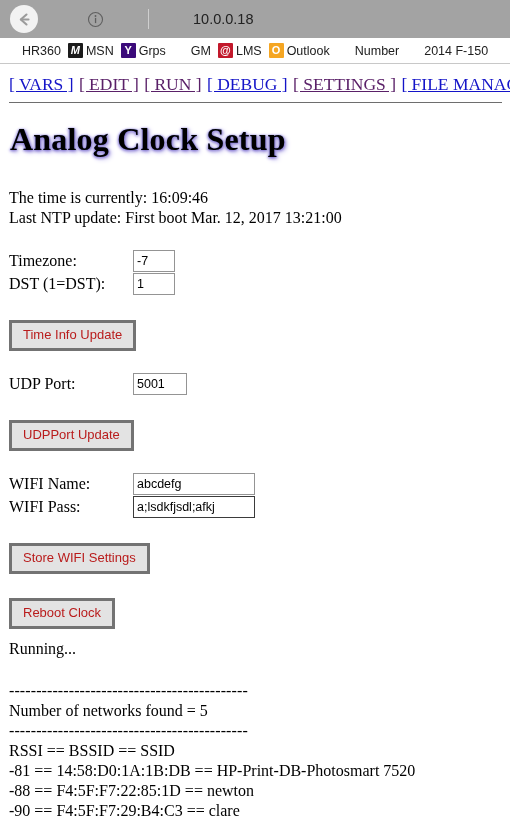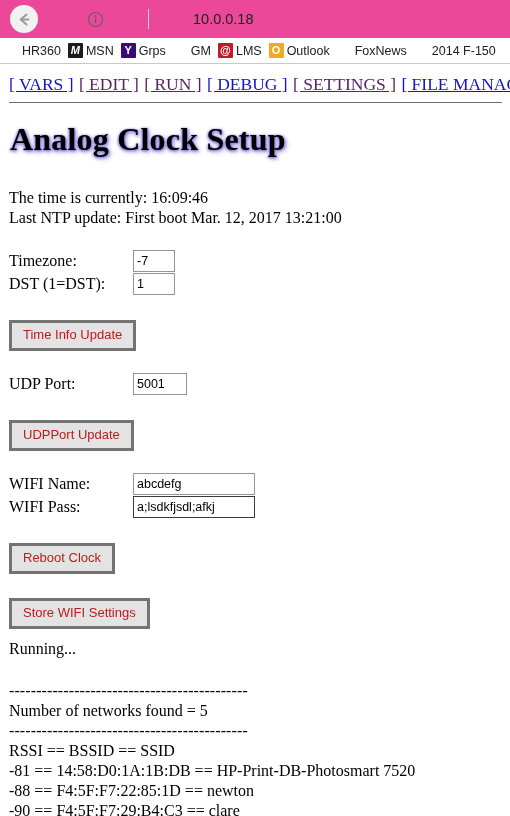--- a/index.html
+++ b/index.html
@@ -15,21 +15,21 @@
   #browser-chrome {
     width: 510px;
     background: #ffffff;
     border-bottom: 1px solid #c8c8c8;
   }
   #toolbar-row {
     height: 38px;
     display: flex;
     align-items: center;
     padding: 0 6px;
-    background: #ec4899;
+    background: #a3a3a3;
     gap: 36px;
   }
   #back-button {
     width: 28px; height: 28px;
     border-radius: 50%;
     background: #f2f2f2;
     display: flex; align-items: center; justify-content: center;
     flex: 0 0 auto;
     margin-left: 4px;
   }
@@ -257,21 +257,21 @@
     <div class="bookmark">
       <span class="bm-icon bm-lms">@</span>
       <span class="bm-label">LMS</span>
     </div>
     <div class="bookmark">
       <span class="bm-icon bm-outlook">O</span>
       <span class="bm-label">Outlook</span>
     </div>
     <div class="bookmark">
       <span class="bm-icon bm-foxnews">//</span>
-      <span class="bm-label">FoxNews</span>
+      <span class="bm-label">Number</span>
     </div>
     <div class="bookmark">
       <span class="bm-icon bm-globe">⊕</span>
       <span class="bm-label">2014 F-150</span>
     </div>
   </div>
 </div>
 
 <div id="page">
 
@@ -324,25 +324,25 @@
       <span class="field-label wifi-label">WIFI Name:</span>
       <input class="txt w-wifi" type="text" value="abcdefg" style="">
     </div>
     <div class="field-row">
       <span class="field-label wifi-label">WIFI Pass:</span>
       <input class="txt w-wifi focused" type="text" value="a;lsdkfjsdl;afkj" style="">
     </div>
   </div>
 
   <div class="btn-row">
+    <button class="gray-btn">Store WIFI Settings</button>
+  </div>
+
+  <div class="btn-row">
     <button class="gray-btn">Reboot Clock</button>
-  </div>
-
-  <div class="btn-row">
-    <button class="gray-btn">Store WIFI Settings</button>
   </div>
 
   <div class="body-text" style="margin-top:10px;">Running...</div>
 
   <div id="net-list" style="margin-top:22px;">
     <div class="mono-dash">--------------------------------------------</div>
     <div class="body-text">Number of networks found = 5</div>
     <div class="mono-dash">--------------------------------------------</div>
     <div class="body-text">RSSI == BSSID == SSID</div>
     <div class="body-text">-81 == 14:58:D0:1A:1B:DB == HP-Print-DB-Photosmart 7520</div>

